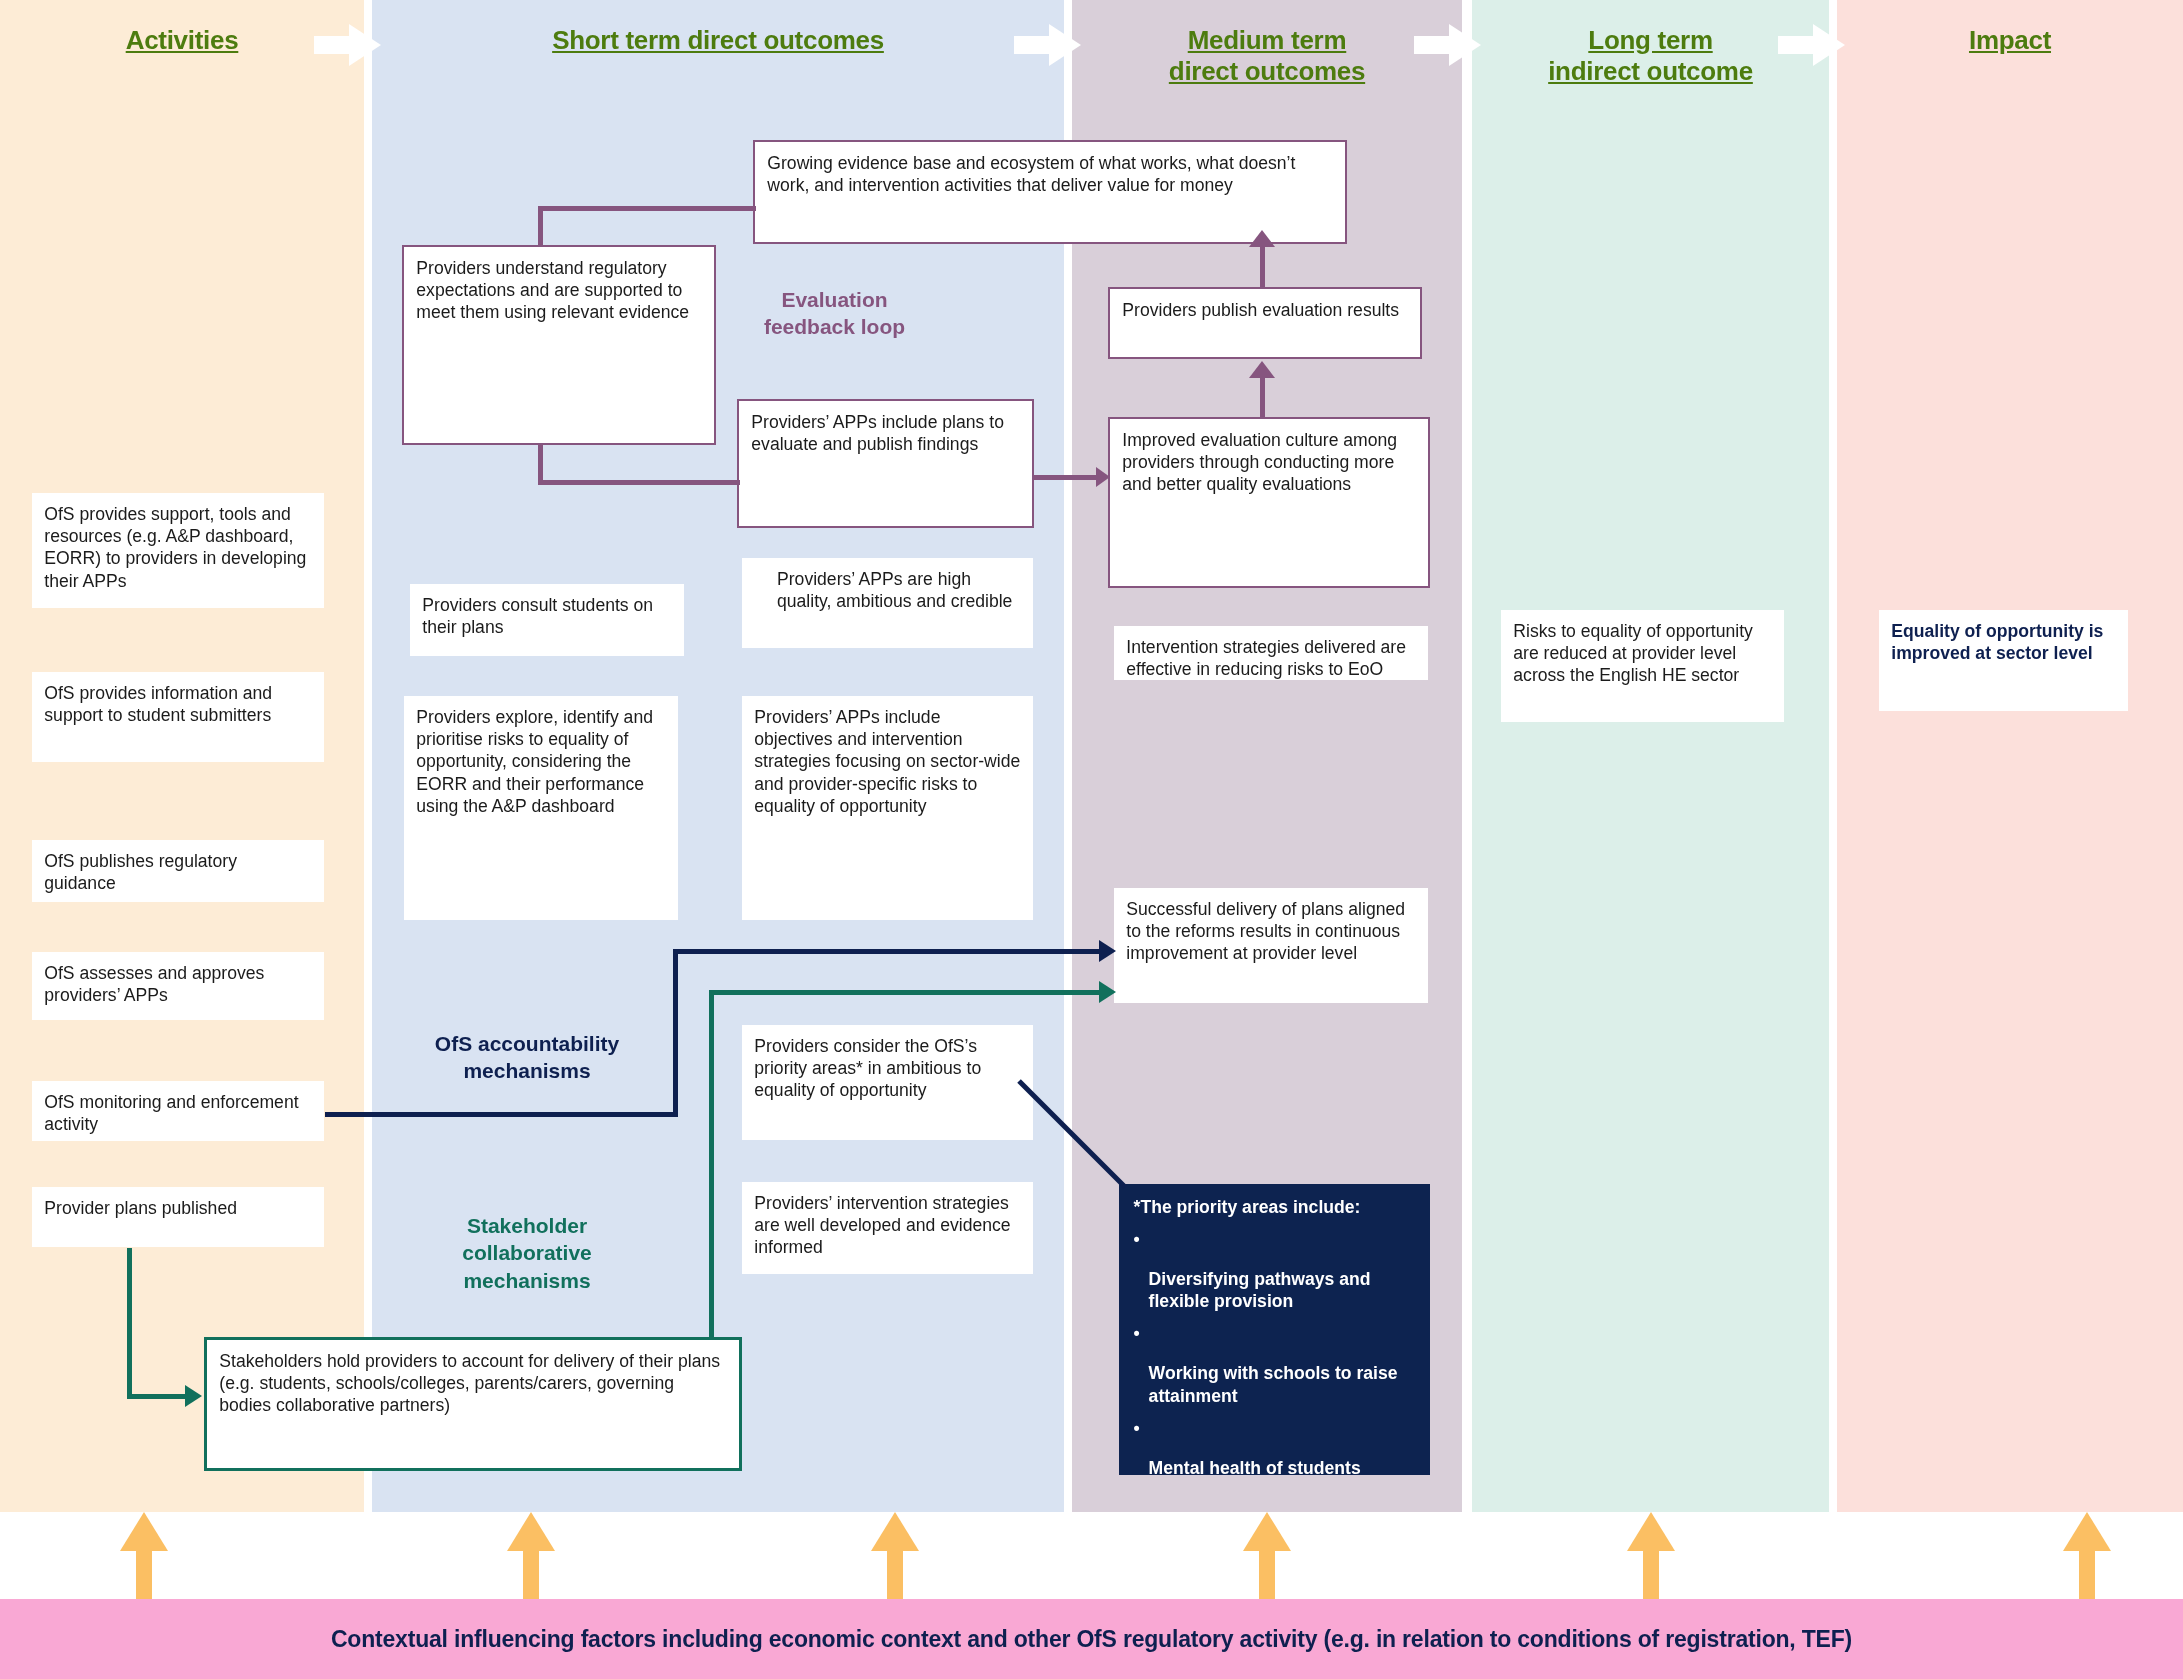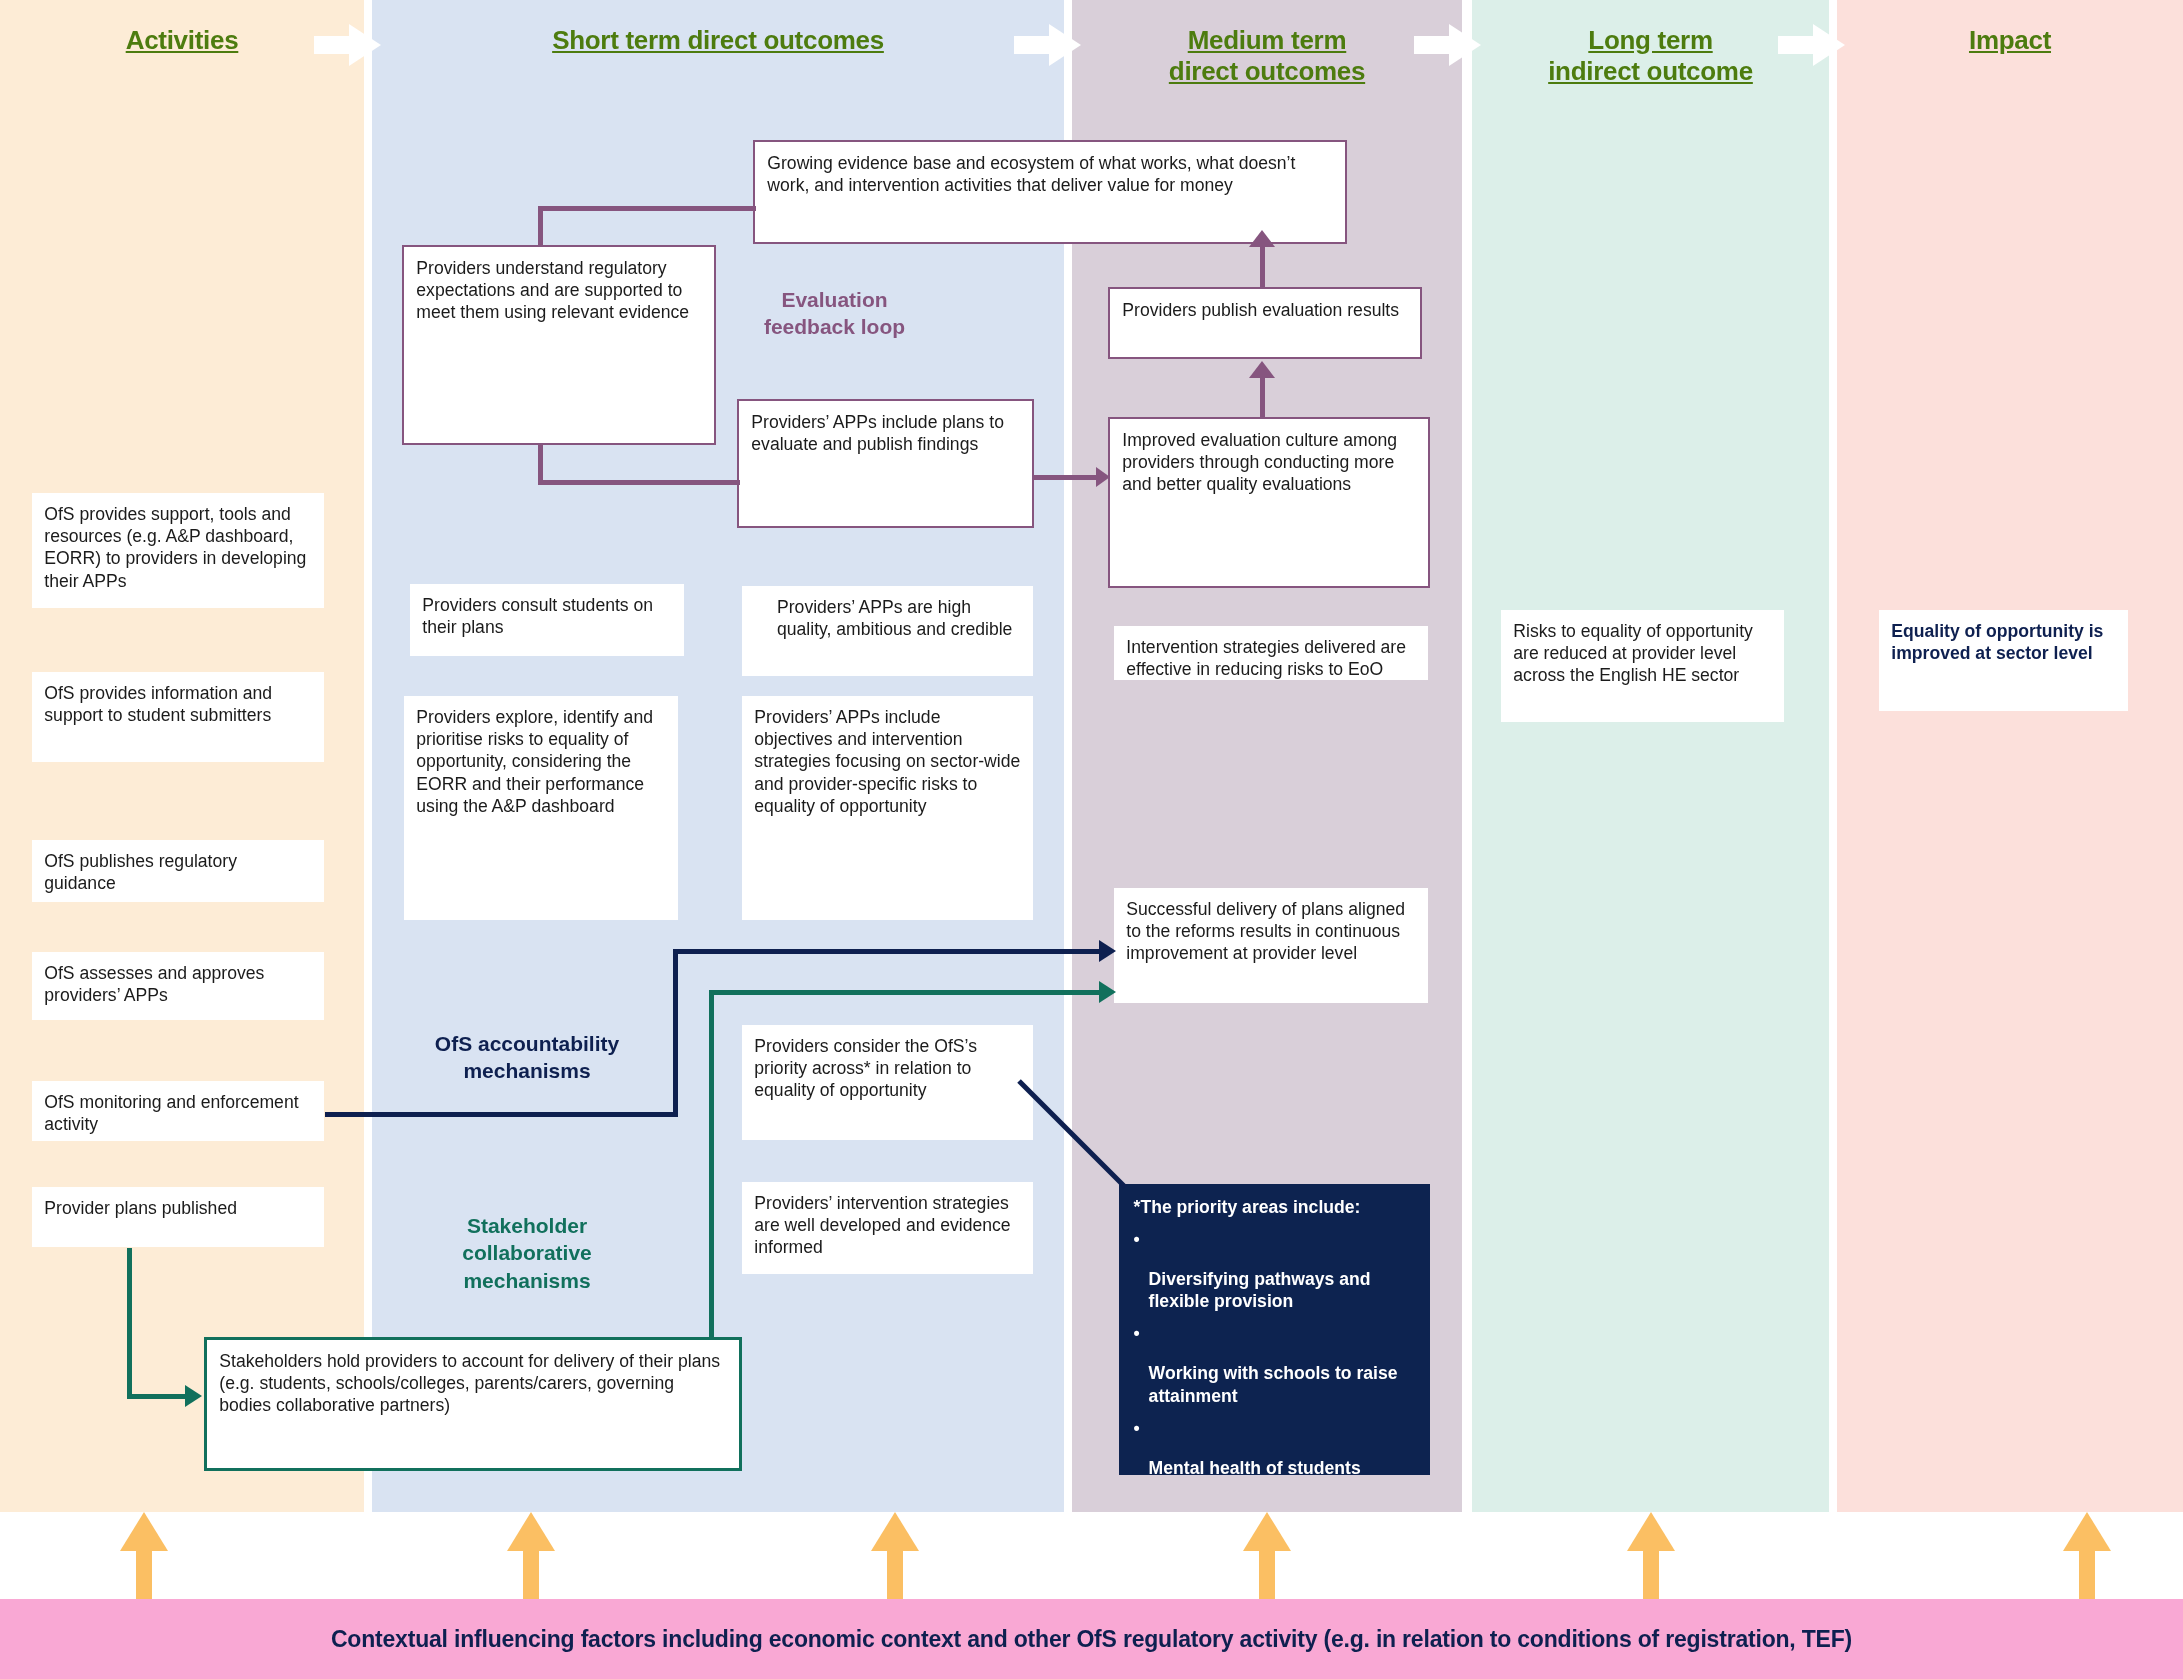--- a/index.html
+++ b/index.html
@@ -168,27 +168,27 @@
   <div class="box" style="left:32px;top:1187px;width:292px;height:60px;">Provider plans published</div>
 
   <div class="box bordered-purple" style="left:753px;top:140px;width:594px;height:104px;">Growing evidence base and ecosystem of what works, what doesn’t work, and intervention activities that deliver value for money</div>
 
   <div class="box bordered-purple" style="left:402px;top:245px;width:314px;height:200px;">Providers understand regulatory expectations and are supported to meet them using relevant evidence</div>
 
   <div class="box bordered-purple" style="left:737px;top:399px;width:297px;height:129px;">Providers’ APPs include plans to evaluate and publish findings</div>
 
   <div class="box" style="left:410px;top:584px;width:274px;height:72px;">Providers consult students on their plans</div>
 
-  <div class="box" style="left:742px;top:586px;width:291px;height:90px;padding-left:35px;">Providers’ APPs are high quality, ambitious and credible</div>
+  <div class="box" style="left:742px;top:558px;width:291px;height:90px;padding-left:35px;">Providers’ APPs are high quality, ambitious and credible</div>
 
   <div class="box" style="left:404px;top:696px;width:274px;height:224px;">Providers explore, identify and prioritise risks to equality of opportunity, considering the EORR and their performance using the A&amp;P dashboard</div>
 
   <div class="box" style="left:742px;top:696px;width:291px;height:224px;">Providers’ APPs include objectives and intervention strategies focusing on sector-wide and provider-specific risks to equality of opportunity</div>
 
-  <div class="box" style="left:742px;top:1025px;width:291px;height:115px;">Providers consider the OfS’s priority across* in relation to equality of opportunity</div>
+  <div class="box" style="left:742px;top:1025px;width:291px;height:115px;">Providers consider the OfS’s priority areas* in ambitious to equality of opportunity</div>
 
   <div class="box" style="left:742px;top:1182px;width:291px;height:92px;">Providers’ intervention strategies are well developed and evidence informed</div>
 
   <div class="box bordered-green" style="left:204px;top:1337px;width:538px;height:134px;">Stakeholders hold providers to account for delivery of their plans (e.g. students, schools/colleges, parents/carers, governing bodies collaborative partners)</div>
 
   <div class="loop-label loop-purple" style="left:745px;top:286px;width:179px;">
     <div>Evaluation</div>
     <div>feedback loop</div>
   </div>
 

